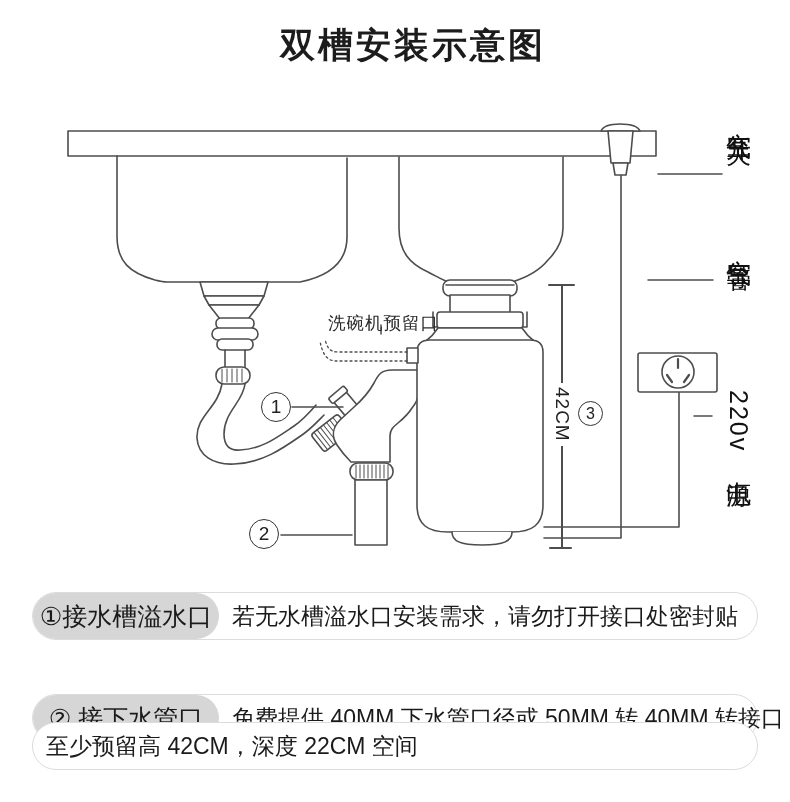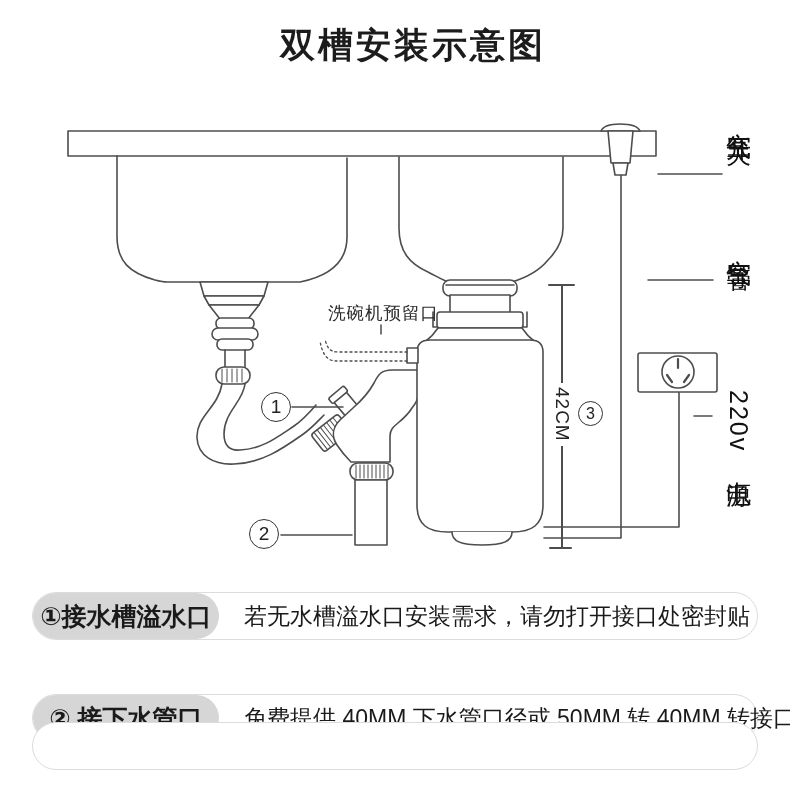--- a/index.html
+++ b/index.html
@@ -8,21 +8,21 @@
     background:#ffffff;
     font-family:"Liberation Sans","DejaVu Sans",sans-serif;
     color:#1a1a1a;
   }
   .page-title{
     position:absolute;left:0;right:0;top:22px;text-align:center;
     font-size:35px;font-weight:700;color:#1c1c1c;letter-spacing:3px;padding-left:36px;
   }
   #diagram-svg{position:absolute;left:0;top:0;z-index:1;}
   .overlay{position:absolute;z-index:2;}
-  .dishwasher-label{left:328px;top:301px;font-size:17.5px;color:#2a2a2a;letter-spacing:1px;}
+  .dishwasher-label{left:328px;top:311px;font-size:17.5px;color:#2a2a2a;letter-spacing:1px;}
   .dim-label{
     left:551px;top:383px;writing-mode:vertical-rl;text-orientation:mixed;
     font-size:19px;font-weight:500;color:#222;background:#fff;padding:4px 0;letter-spacing:1px;
   }
   .vlabel{
     position:absolute;z-index:2;left:723px;writing-mode:vertical-rl;text-orientation:mixed;
     font-size:25px;color:#111;letter-spacing:3px;
   }
   .vlabel.air-switch{top:112px;}
   .vlabel.air-duct{top:239px;}
@@ -39,23 +39,23 @@
     position:absolute;left:32px;width:726px;height:48px;z-index:2;
     border:1.5px solid #dcdcdc;border-radius:26px;background:#fff;
     display:flex;align-items:center;box-sizing:border-box;
   }
   .note-row.r1{top:592px;}
   .note-row.r2{top:694px;}
   .note-row.r3{top:722px;}
   .note-pill{
     height:46px;width:186px;flex:0 0 186px;background:#d6d6d6;border-radius:24px;
     display:flex;align-items:center;justify-content:center;
-    font-size:25px;color:#1a1a1a;white-space:nowrap;font-weight:bold;
+    font-size:25px;color:#1a1a1a;white-space:nowrap;
   }
-  .note-desc{margin-left:25px;font-size:23px;color:#1a1a1a;white-space:nowrap;}
+  .note-desc{margin-left:13px;font-size:23px;color:#1a1a1a;white-space:nowrap;}
 </style>
 </head>
 <body>
 
 <div class="page-title">双槽安装示意图</div>
 
 <svg id="diagram-svg" width="790" height="802" viewBox="0 0 790 802" xmlns="http://www.w3.org/2000/svg">
   <g stroke="#4d4d4d" stroke-width="1.6" fill="none" stroke-linecap="round" stroke-linejoin="round">
 
     <g>
@@ -175,13 +175,14 @@
 
 <div class="note-row r1">
   <div class="note-pill">①接水槽溢水口</div>
   <div class="note-desc">若无水槽溢水口安装需求，请勿打开接口处密封贴</div>
 </div>
 <div class="note-row r2">
   <div class="note-pill">② 接下水管口</div>
   <div class="note-desc">免费提供 40MM 下水管口径或 50MM 转 40MM 转接口</div>
 </div>
 <div class="note-row r3">
+  <div class="note-desc">至少预留高 42CM，深度 22CM 空间</div>
 </div>
 
 </body></html>

